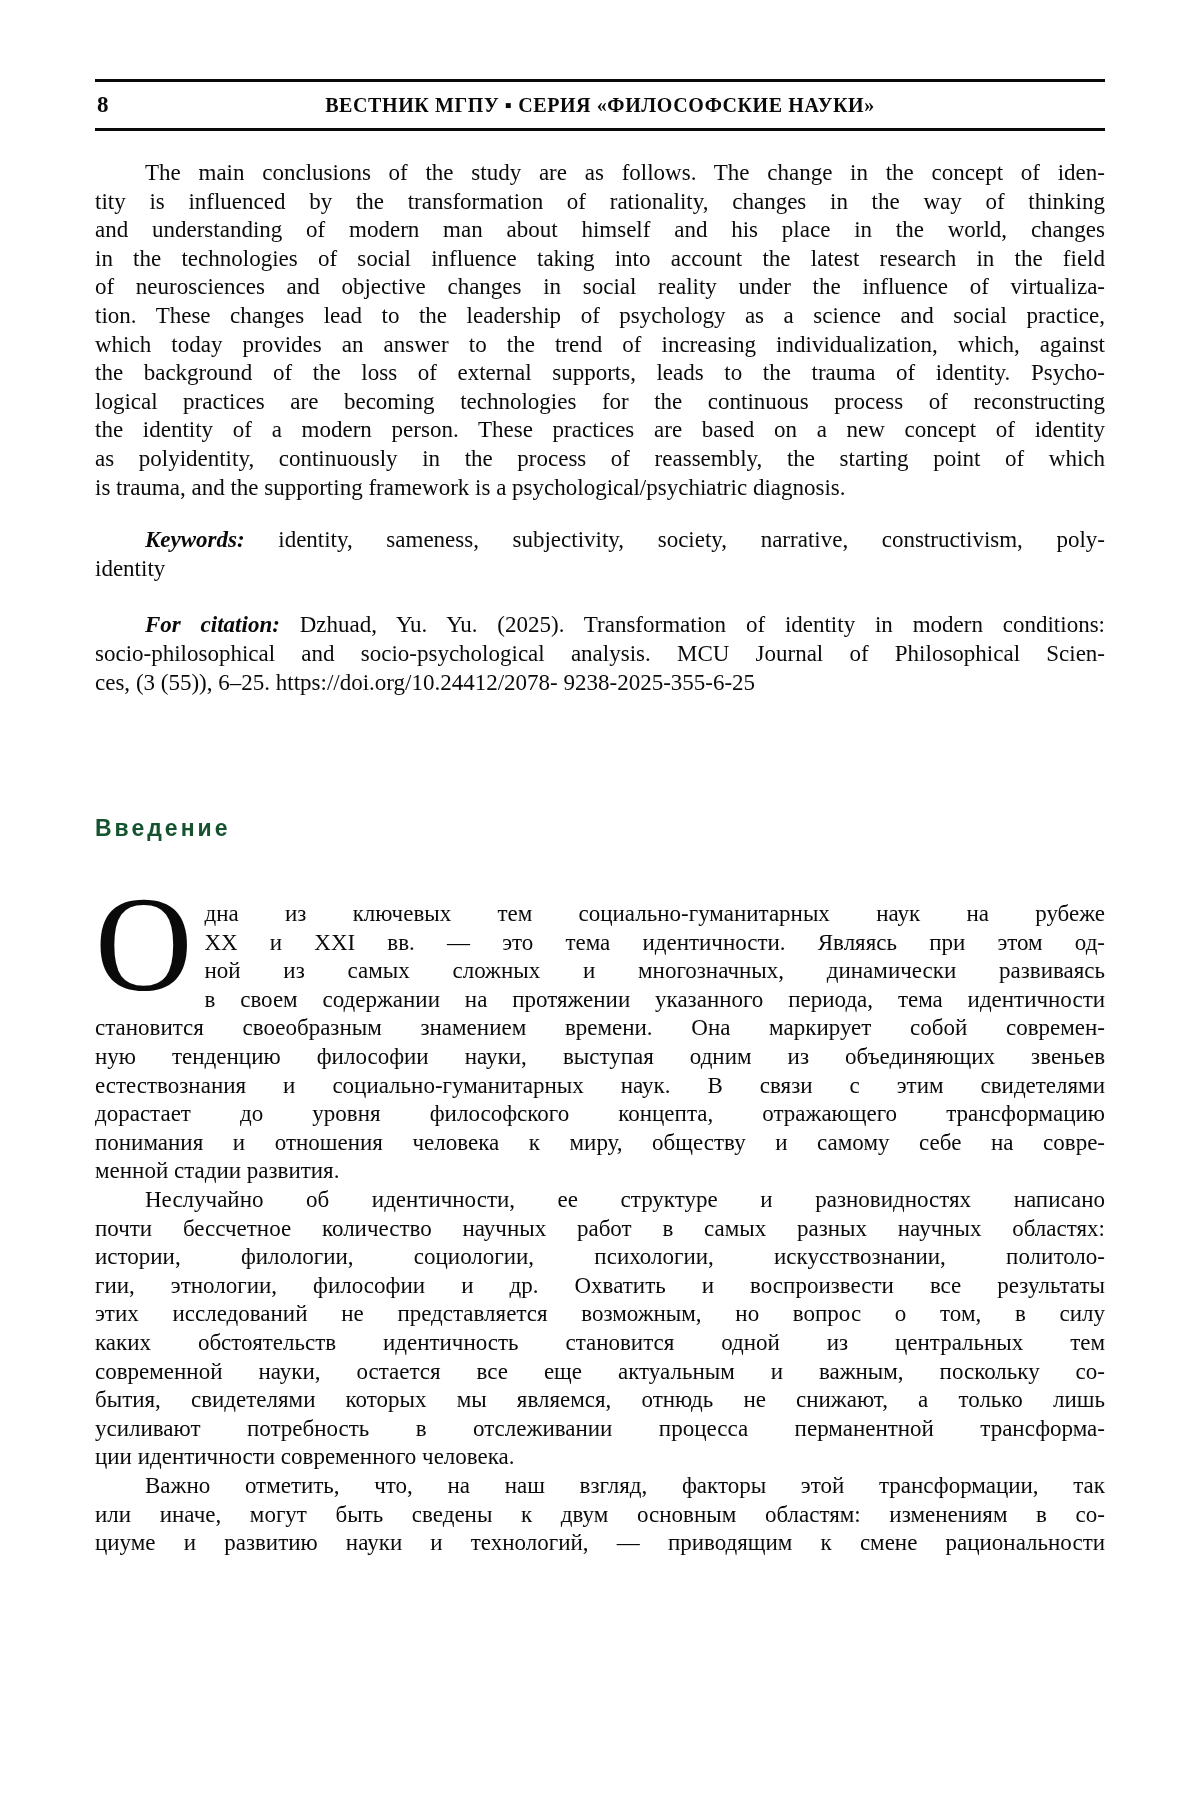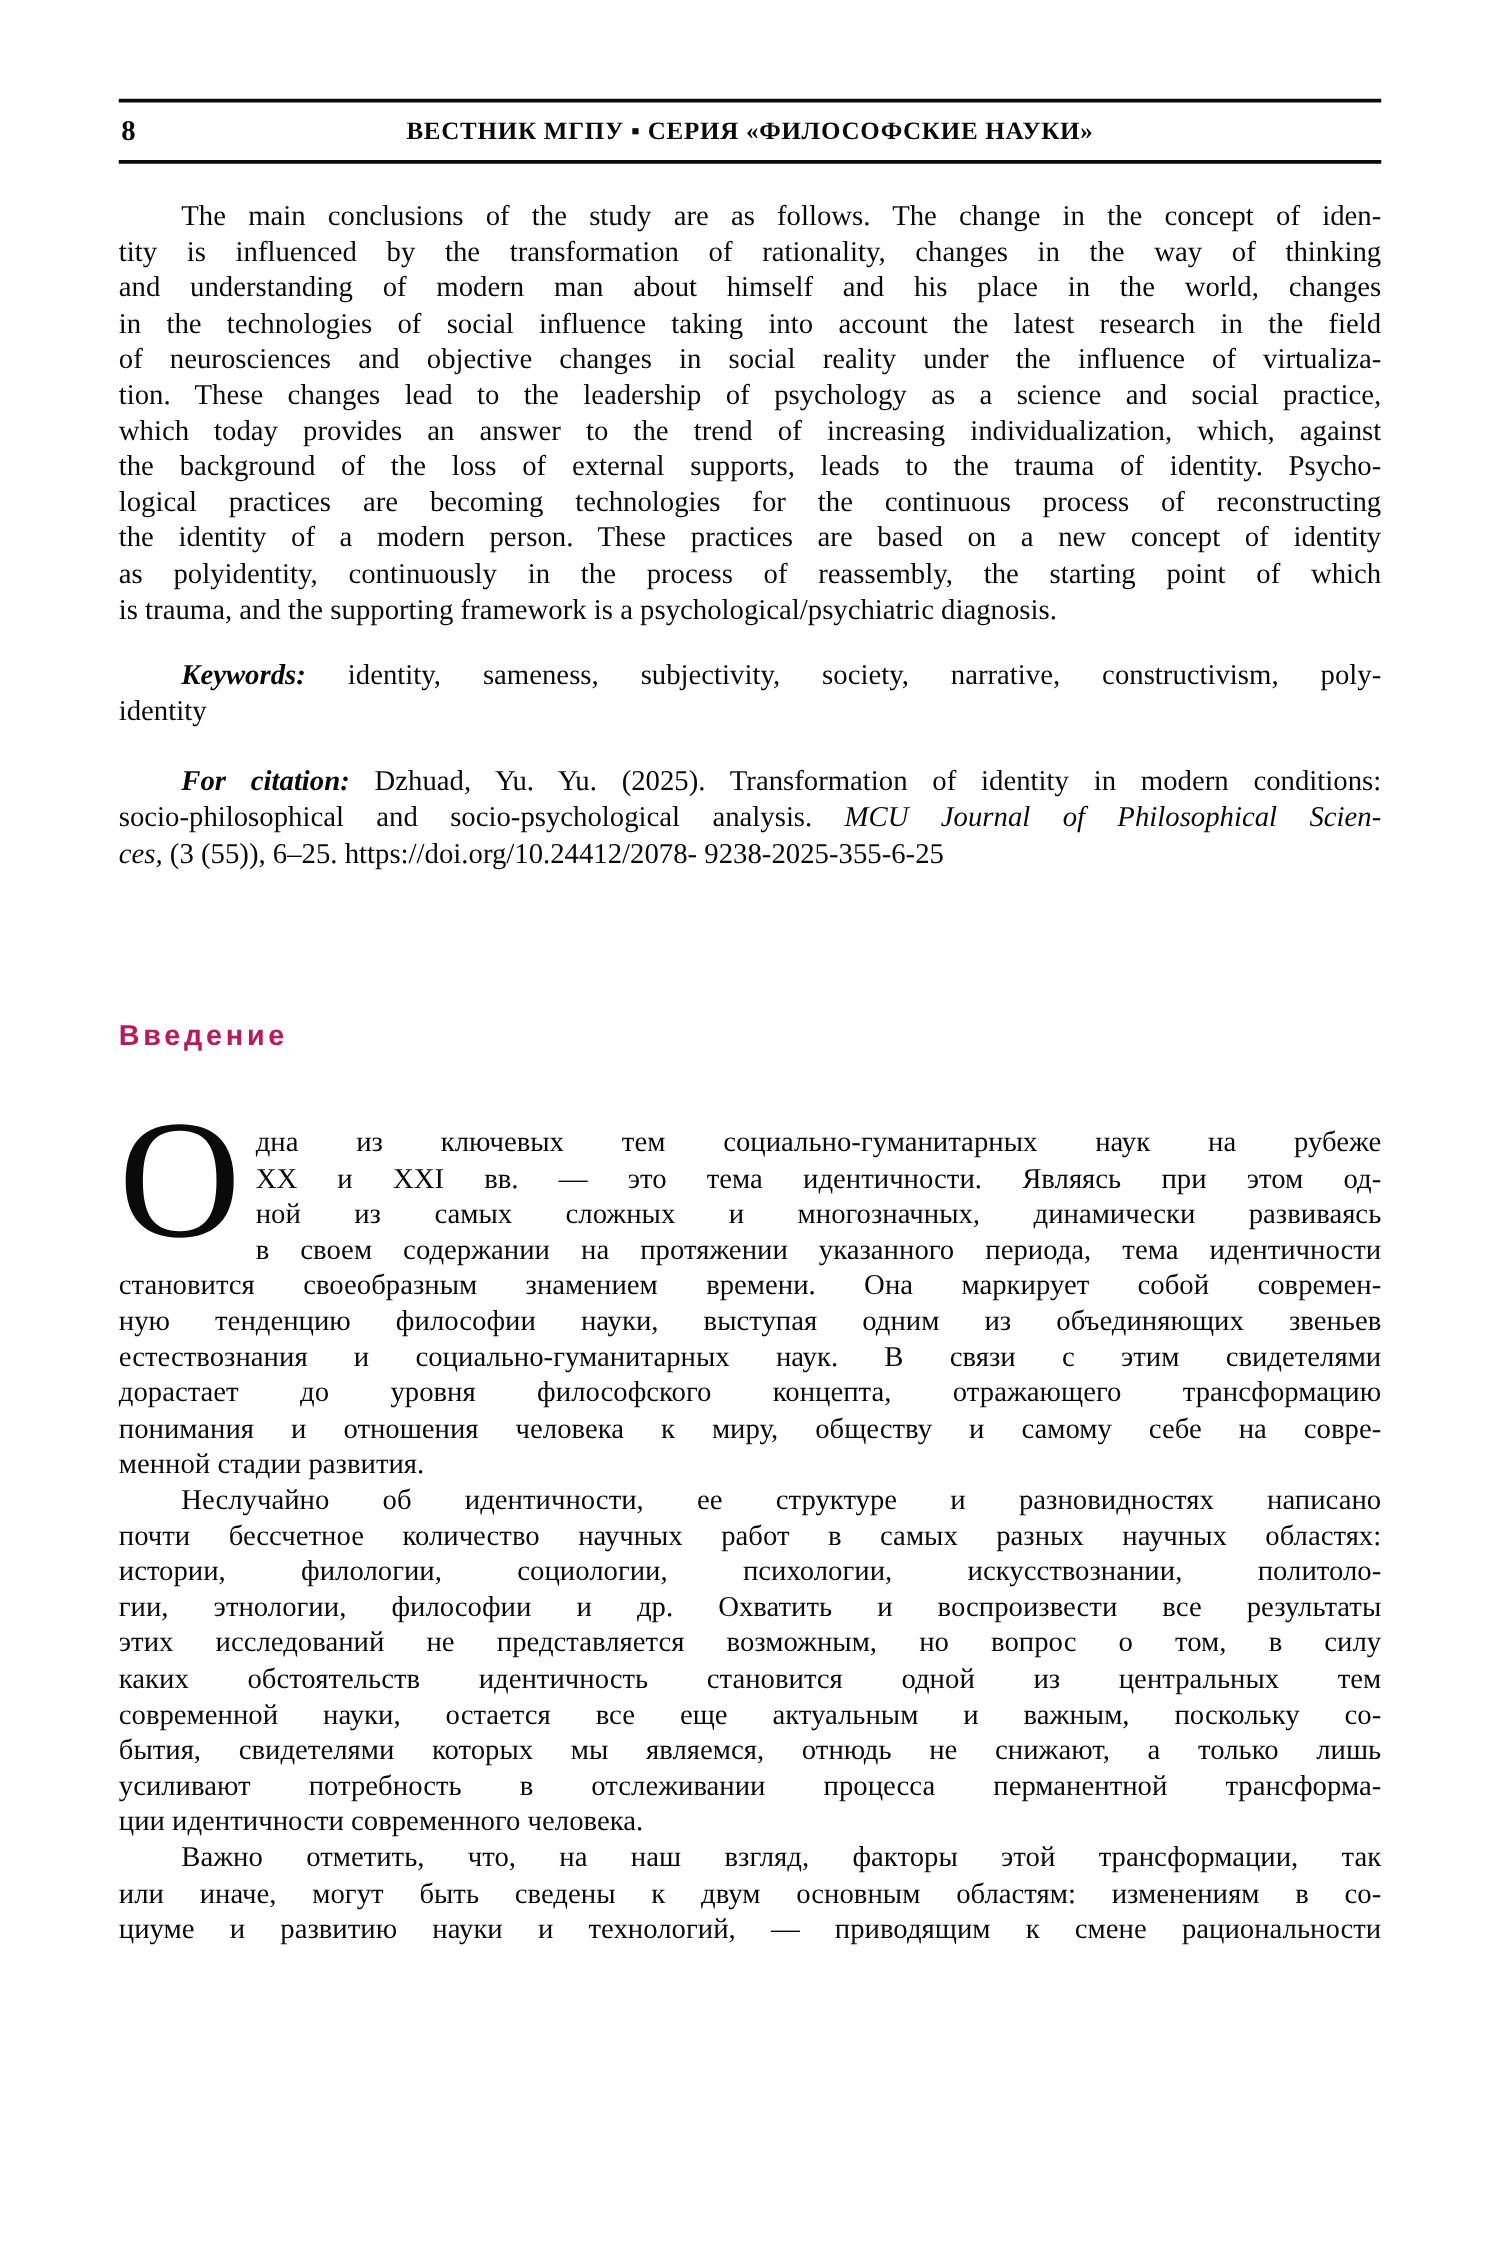--- a/index.html
+++ b/index.html
@@ -49,32 +49,32 @@
     line-height: 28.6px;
     height: 28.6px;
     text-align: justify;
     text-align-last: justify;
     white-space: normal;
     overflow: visible;
   }
   .line.last { text-align-last: left; }
   .indent-first .line:first-child { text-indent: 50px; }
   .bi { font-weight: bold; font-style: italic; }
-  .it { font-style: italic; }
+  .it { }
   
   .abstract  { margin-top: 28px; }
   .keywords  { margin-top: 24px; }
   .citation  { margin-top: 28px; }
   .intro-heading {
     margin: 118px 0 0 0;
     font-family: "Liberation Sans", "DejaVu Sans", sans-serif;
     font-weight: bold;
     font-size: 23px;
     letter-spacing: 3px;
-    color: #be185d;
+    color: #14532d;
   }
   .body-ru { margin-top: 58px; }
   .dropcap {
     float: left;
     height: 86px;
     line-height: 86px;
     font-size: 135px;
     margin: 2px 12px 0 0;
     overflow: visible;
   }

